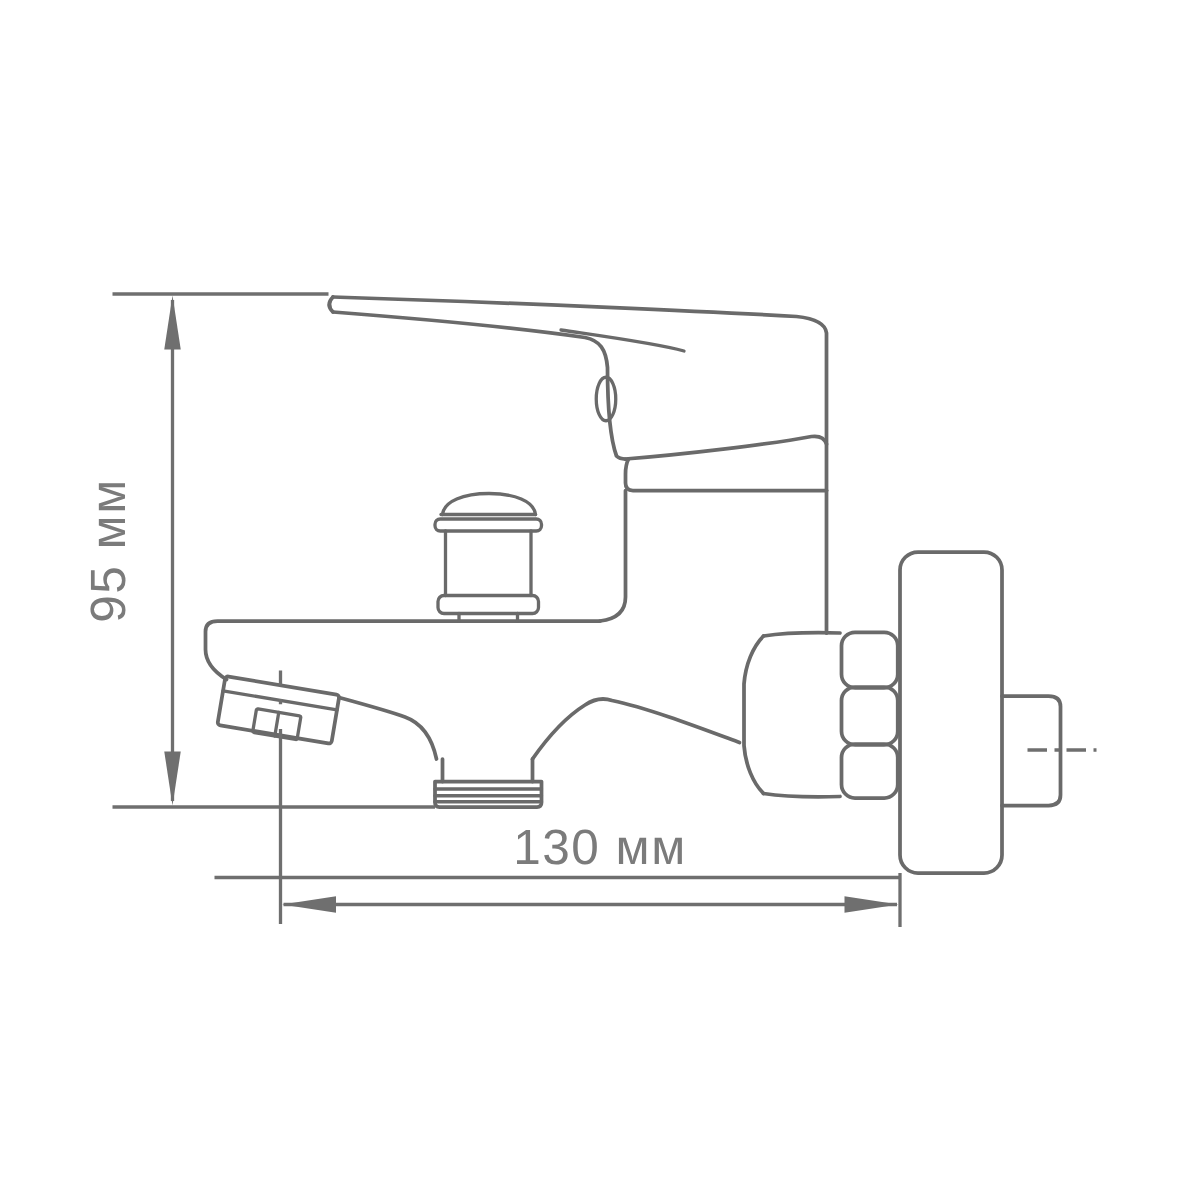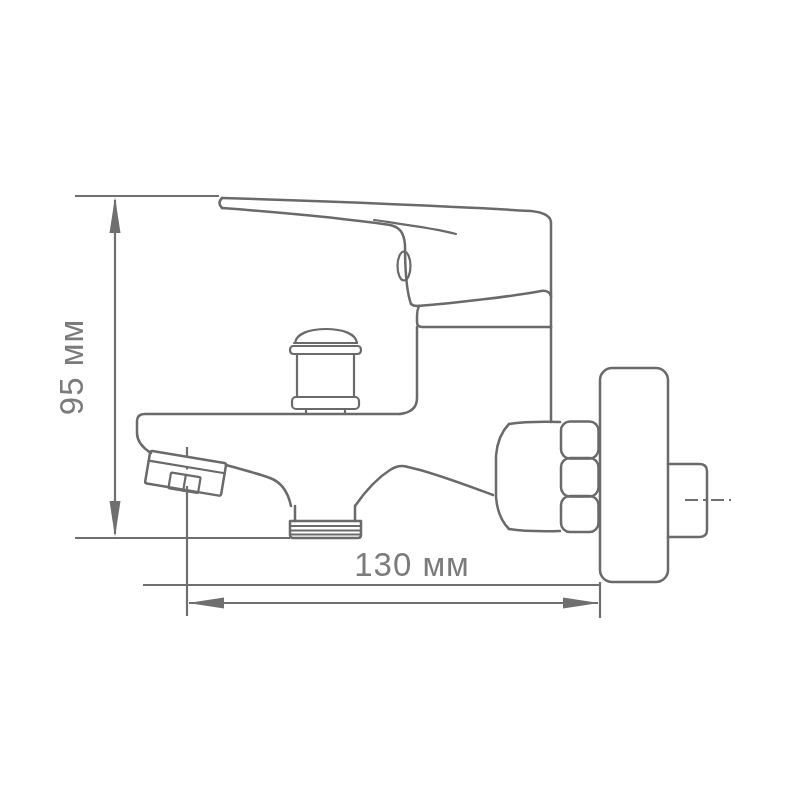--- a/index.html
+++ b/index.html
@@ -28,21 +28,21 @@
   .dim-label-vertical{
     left:-48px;
     top:347px;
     width:240px;
     height:40px;
     line-height:40px;
     transform:rotate(-90deg);
     transform-origin:120px 20px;
   }
   .dim-label-horizontal{
-    left:312px;
+    left:300px;
     top:547px;
     width:200px;
     height:36px;
     line-height:36px;
   }
   .stroke{fill:none;stroke:#6a6a6a;stroke-width:2.5;stroke-linecap:round;stroke-linejoin:round;}
   .thin{stroke-width:2.2;}
   .dim{fill:none;stroke:#6f6f6f;stroke-width:2.2;stroke-linecap:butt;}
   .arrow{fill:#6f6f6f;stroke:none;}
   .centerline{stroke-dasharray:13 5 3 5;}

